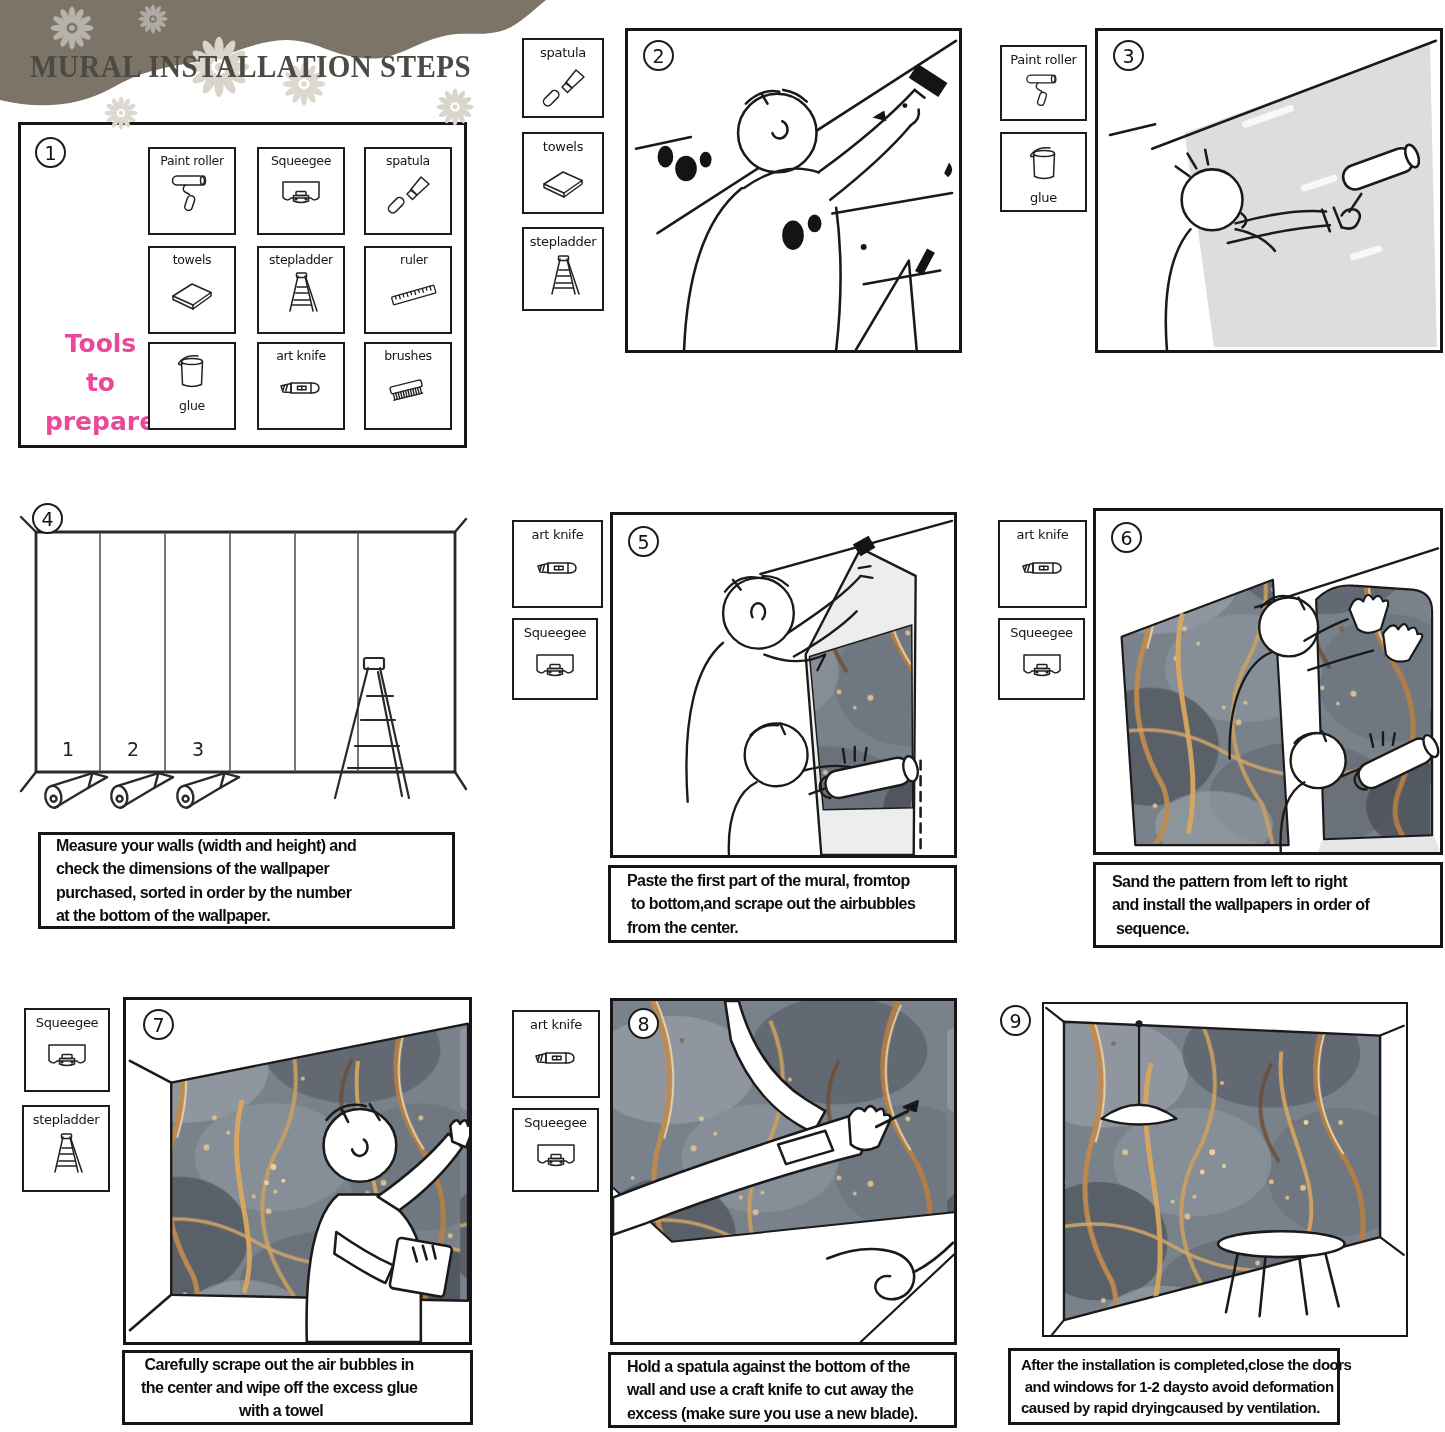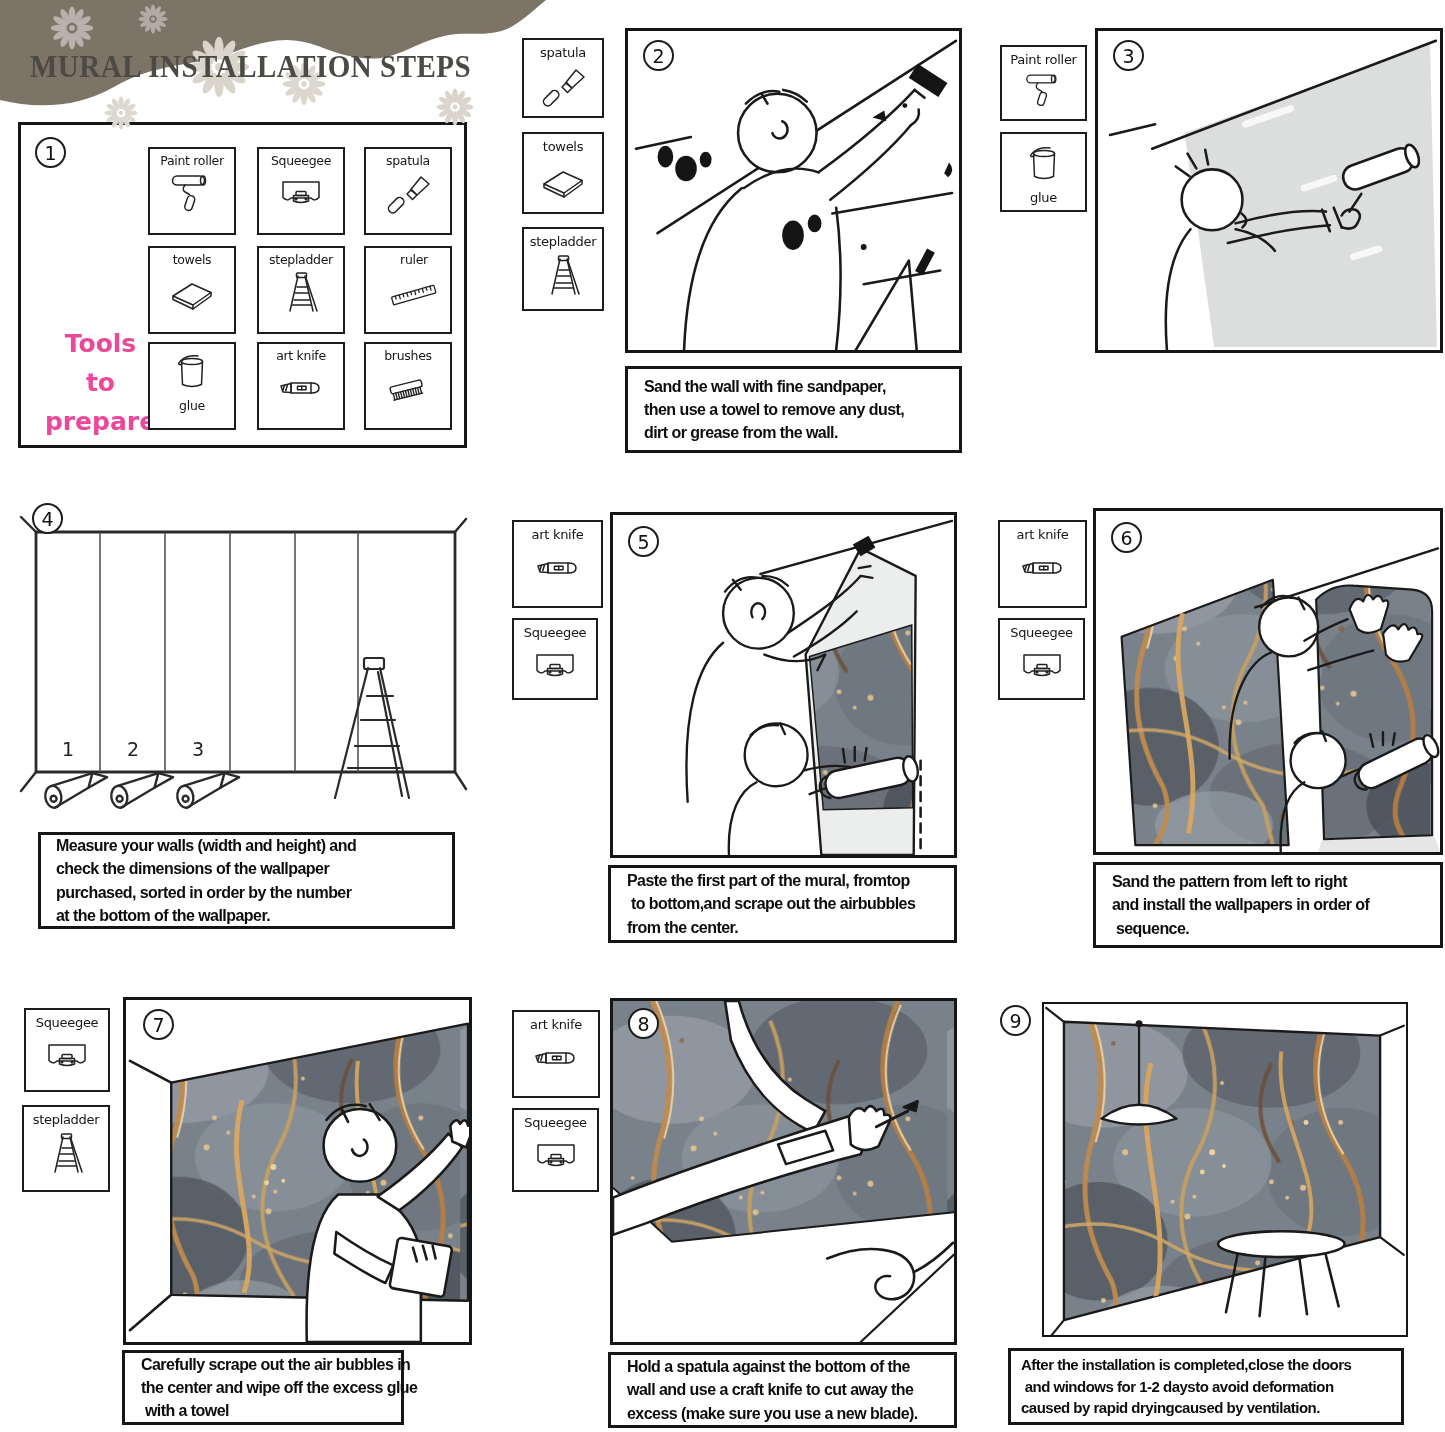--- a/index.html
+++ b/index.html
@@ -306,23 +306,20 @@
         <path d="M249,88 l12,-7 2,11 z"></path>
         <circle cx="282" cy="76" r="2.5"></circle>
         <circle cx="240" cy="220" r="3"></circle>
         <rect x="298" y="222" width="9" height="26" transform="rotate(28 302 235)"></rect>
         <path d="M327,134 q7,8 -1,15 l-4,-4 z"></path>
         <rect x="289" y="38" width="36" height="17" transform="rotate(33 300 46)"></rect>
       </g>
     </svg>
   </div>
   <div class="num" style="left:643px;top:40px;">2</div>
-  <div class="caption" style="left:625px;top:366px;width:337px;height:87px;">Sand the wall with fine sandpaper,
-then use a towel to remove any dust,
-dirt or grease from the wall.</div>
 
   <div class="toolbox" style="left:1000px;top:45px;width:87px;height:76px;">
     <div class="lbl">Paint roller</div>
     <svg class="ticon" style="width:44px;height:44px;">
         <use href="#sym-paint-roller"></use>
       </svg>
   </div>
   <div class="toolbox lblbottom" style="left:1000px;top:132px;width:87px;height:80px;">
     <div class="lbl">glue</div>
     <svg class="ticon">
@@ -552,21 +549,21 @@
           <path d="M214,236 C234,250 254,262 272,270 L264,288 C246,280 228,268 212,258 Z" fill="#fff"></path>
           <g transform="rotate(10 300 272)">
               <rect x="272" y="246" width="56" height="52" rx="4" fill="#fff"></rect>
             </g>
           <path d="M292,252 l4,14 M302,250 l4,14 M312,250 l3,13"></path>
         </g>
       </g>
     </svg>
   </div>
   <div class="num" style="left:143px;top:1009px;">7</div>
-  <div class="caption" style="left:122px;top:1350px;width:282px;height:75px;">Carefully scrape out the air bubbles in
+  <div class="caption" style="left:122px;top:1350px;width:351px;height:75px;text-align:center;">Carefully scrape out the air bubbles in
 the center and wipe off the excess glue
  with a towel</div>
 
   <div class="toolbox" style="left:512px;top:1010px;width:88px;height:88px;">
     <div class="lbl">art knife</div>
     <svg class="ticon">
         <use href="#sym-art-knife"></use>
       </svg>
   </div>
   <div class="toolbox" style="left:512px;top:1108px;width:87px;height:84px;">
@@ -624,17 +621,17 @@
           <circle cx="96" cy="20" r="2.5" fill="#1a1a1a"></circle>
           <path d="M58,116 Q96,88 134,116 Q96,128 58,116 Z" fill="#fff" stroke-width="2.4"></path>
         </g>
         <g stroke-width="2.6">
           <path d="M196,252 L184,312 M224,255 L218,316 M258,255 L266,314 M284,250 L298,306"></path>
           <ellipse cx="240" cy="243" rx="64" ry="13" fill="#fff"></ellipse>
         </g>
       </g>
     </svg>
   </div>
-  <div class="caption small" style="left:1008px;top:1348px;width:396px;height:77px;">After the installation is completed,close the doors
+  <div class="caption small" style="left:1008px;top:1348px;width:332px;height:77px;">After the installation is completed,close the doors
  and windows for 1-2 daysto avoid deformation
 caused by rapid dryingcaused by ventilation.</div>
 
 </div>
 
 </body></html>

